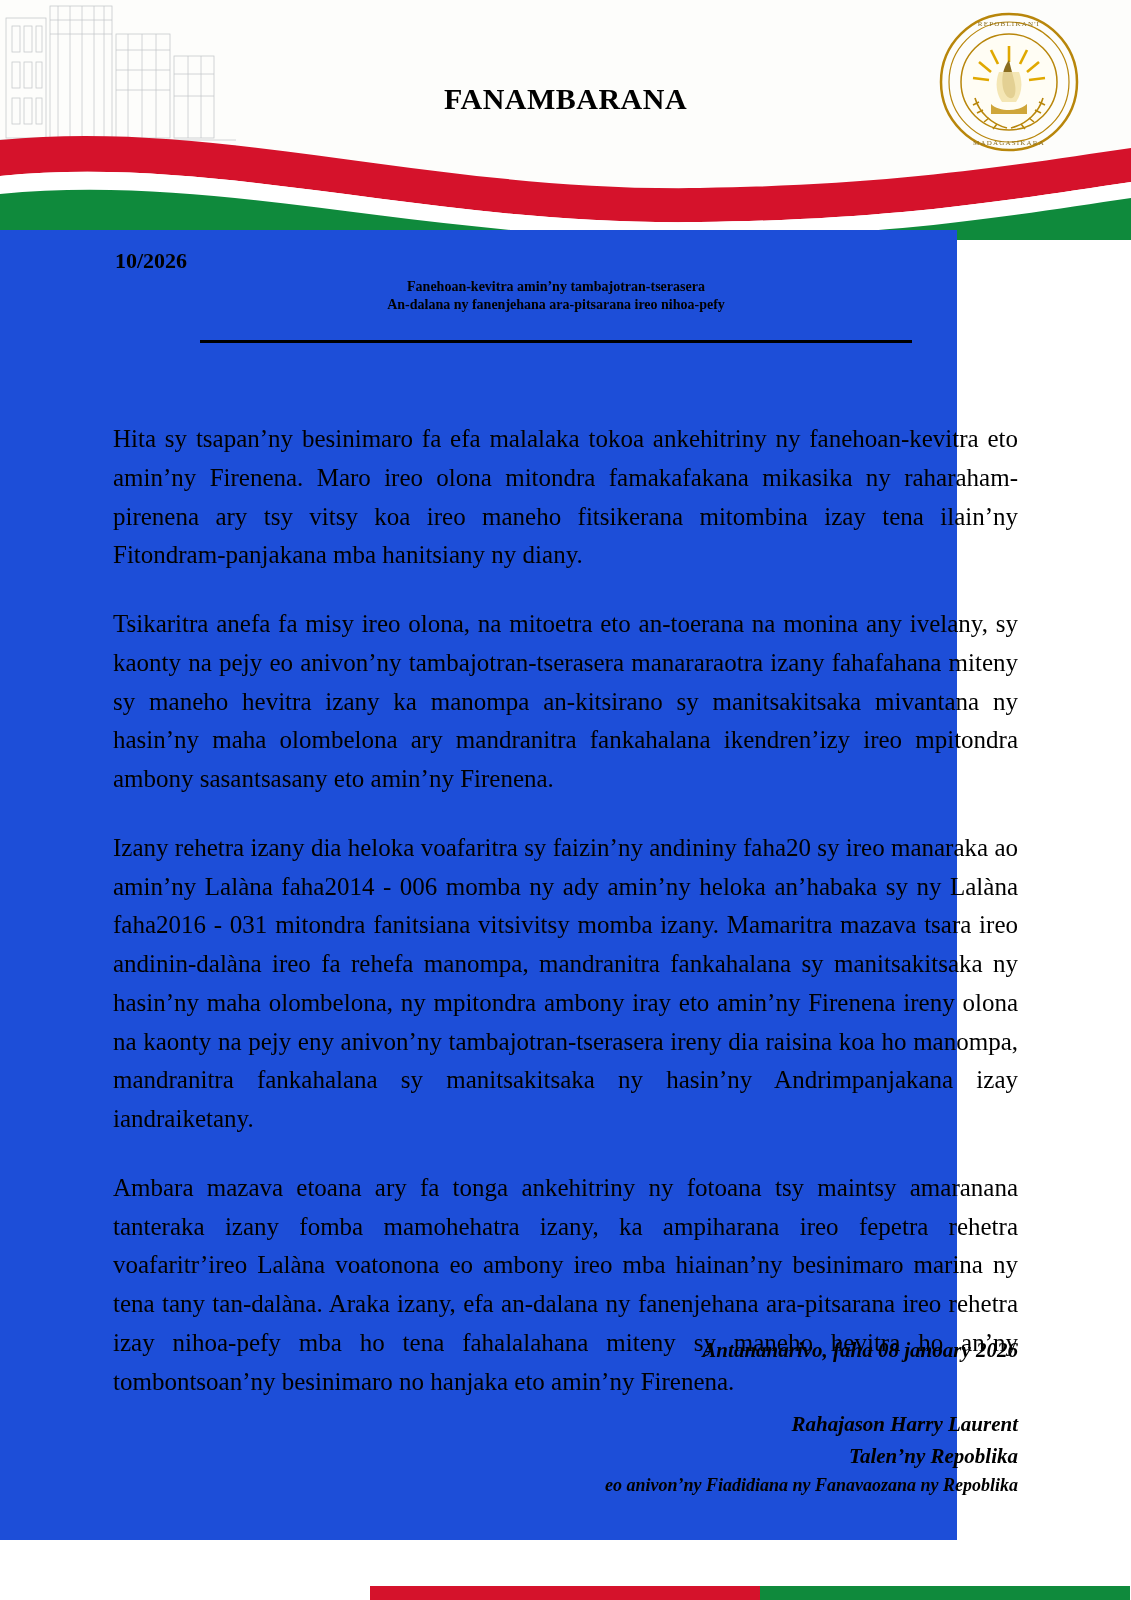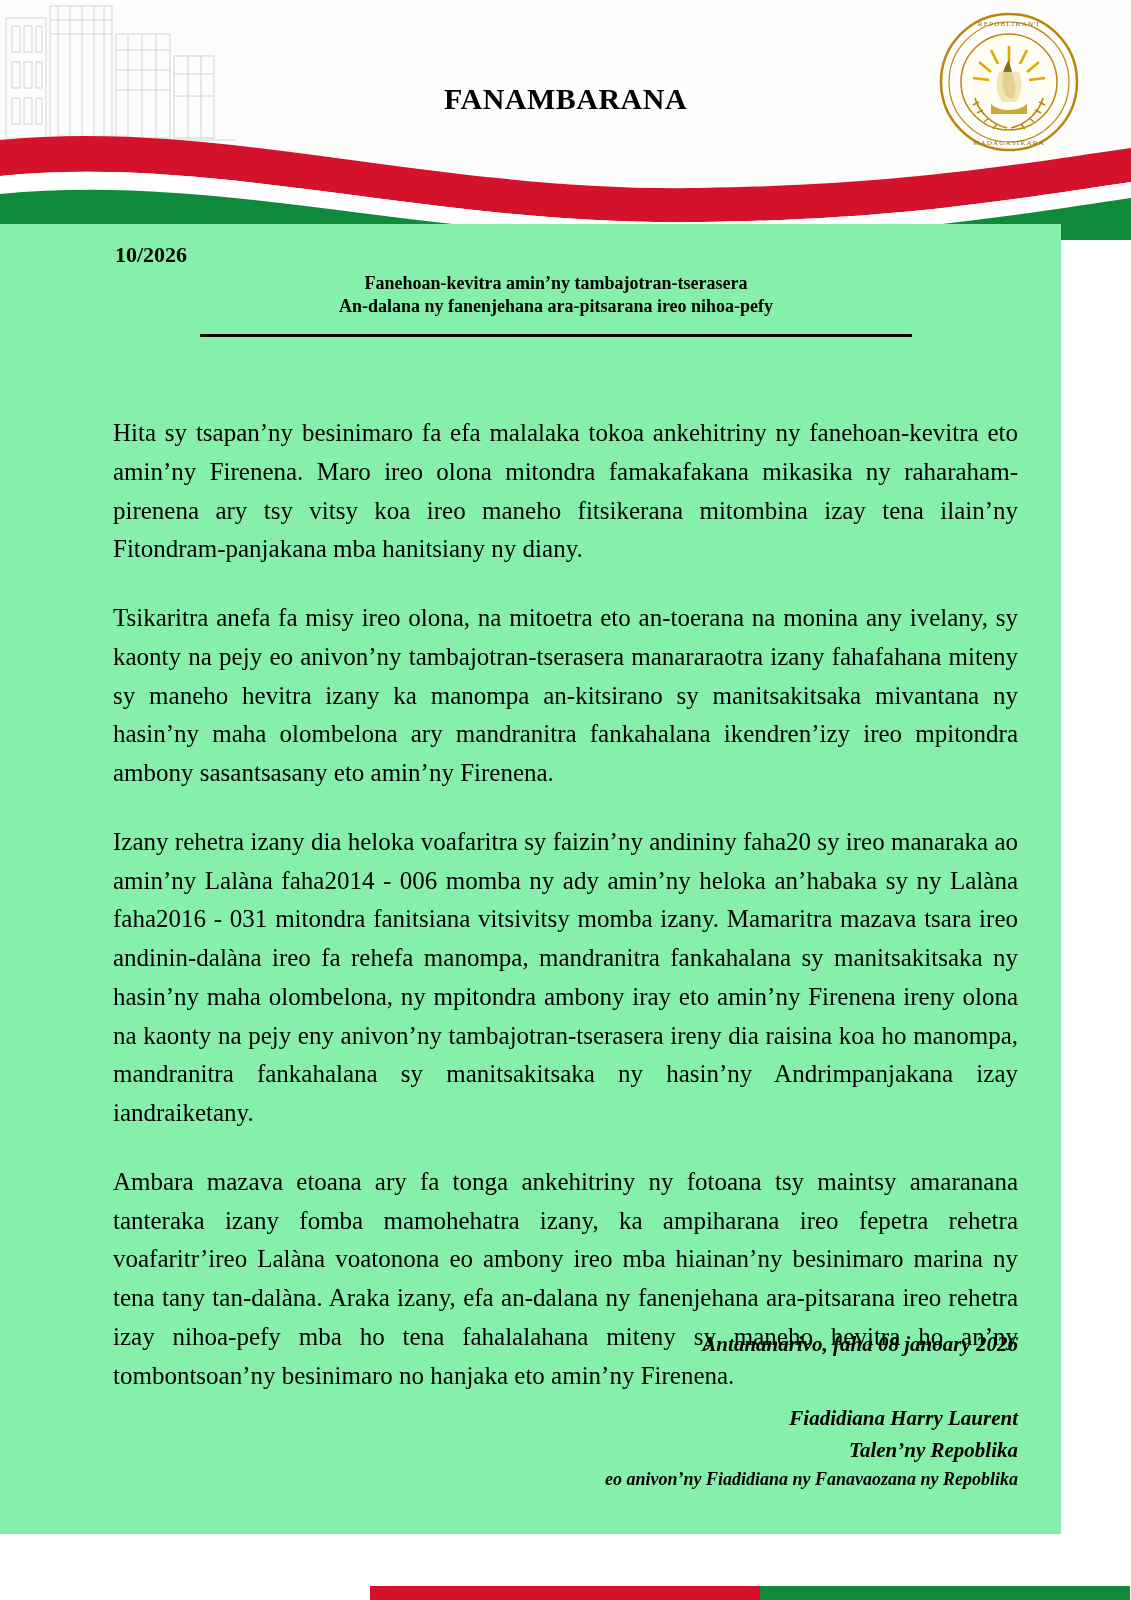--- a/index.html
+++ b/index.html
@@ -60,42 +60,42 @@
     position: absolute;
     left: 0;
     top: 130px;
     width: 1131px;
     height: 115px;
   }
 
   
   .sheet {
     position: absolute;
-    top: 224px;
-    left: 0;
-    width: 1061px;
+    top: 230px;
+    left: 0;
+    width: 957px;
     height: 1310px;
-    background: #86efac;
+    background: #1d4ed8;
   }
   .ref-no {
     position: absolute;
     left: 115px;
     top: 18px;
     font-size: 22px;
     font-weight: bold;
   }
   .subtitle-block {
     position: absolute;
     left: 200px;
     top: 48px;
     width: 712px;
     text-align: center;
   }
   .subtitle-line {
-    font-size: 18px;
+    font-size: 14px;
     font-weight: bold;
     line-height: 1.25;
   }
   .title-rule {
     position: absolute;
     left: 200px;
     top: 110px;
     width: 712px;
     height: 3px;
     background: #000;
@@ -258,21 +258,21 @@
 
   <div class="content">
     <p class="para">Hita sy tsapan’ny besinimaro fa efa malalaka tokoa ankehitriny ny fanehoan-kevitra eto amin’ny Firenena. Maro ireo olona mitondra famakafakana mikasika ny raharaham-pirenena ary tsy vitsy koa ireo maneho fitsikerana mitombina izay tena ilain’ny Fitondram-panjakana mba hanitsiany ny diany.</p>
     <p class="para">Tsikaritra anefa fa misy ireo olona, na mitoetra eto an-toerana na monina any ivelany, sy kaonty na pejy eo anivon’ny tambajotran-tserasera manararaotra izany fahafahana miteny sy maneho hevitra izany ka manompa an-kitsirano sy manitsakitsaka mivantana ny hasin’ny maha olombelona ary mandranitra fankahalana ikendren’izy ireo mpitondra ambony sasantsasany eto amin’ny Firenena.</p>
     <p class="para">Izany rehetra izany dia heloka voafaritra sy faizin’ny andininy faha20 sy ireo manaraka ao amin’ny Lalàna faha2014 - 006 momba ny ady amin’ny heloka an’habaka sy ny Lalàna faha2016 - 031 mitondra fanitsiana vitsivitsy momba izany. Mamaritra mazava tsara ireo andinin-dalàna ireo fa rehefa manompa, mandranitra fankahalana sy manitsakitsaka ny hasin’ny maha olombelona, ny mpitondra ambony iray eto amin’ny Firenena ireny olona na kaonty na pejy eny anivon’ny tambajotran-tserasera ireny dia raisina koa ho manompa, mandranitra fankahalana sy manitsakitsaka ny hasin’ny Andrimpanjakana izay iandraiketany.</p>
     <p class="para">Ambara mazava etoana ary fa tonga ankehitriny ny fotoana tsy maintsy amaranana tanteraka izany fomba mamohehatra izany, ka ampiharana ireo fepetra rehetra voafaritr’ireo Lalàna voatonona eo ambony ireo mba hiainan’ny besinimaro marina ny tena tany tan-dalàna. Araka izany, efa an-dalana ny fanenjehana ara-pitsarana ireo rehetra izay nihoa-pefy mba ho tena fahalalahana miteny sy maneho hevitra ho an’ny tombontsoan’ny besinimaro no hanjaka eto amin’ny Firenena.</p>
   </div>
 
   <div class="sig-block">
     <div class="sig-place">Antananarivo, faha 08 janoary 2026</div>
-    <div class="sig-name">Fiadidiana Harry Laurent</div>
+    <div class="sig-name">Rahajason Harry Laurent</div>
     <div class="sig-role">Talen’ny Repoblika</div>
     <div class="sig-org">eo anivon’ny Fiadidiana ny Fanavaozana ny Repoblika</div>
   </div>
 </div>
 
 <div class="footer">
   <div class="footer-strip">
     <div class="footer-red"></div>
     <div class="footer-green"></div>
   </div>

